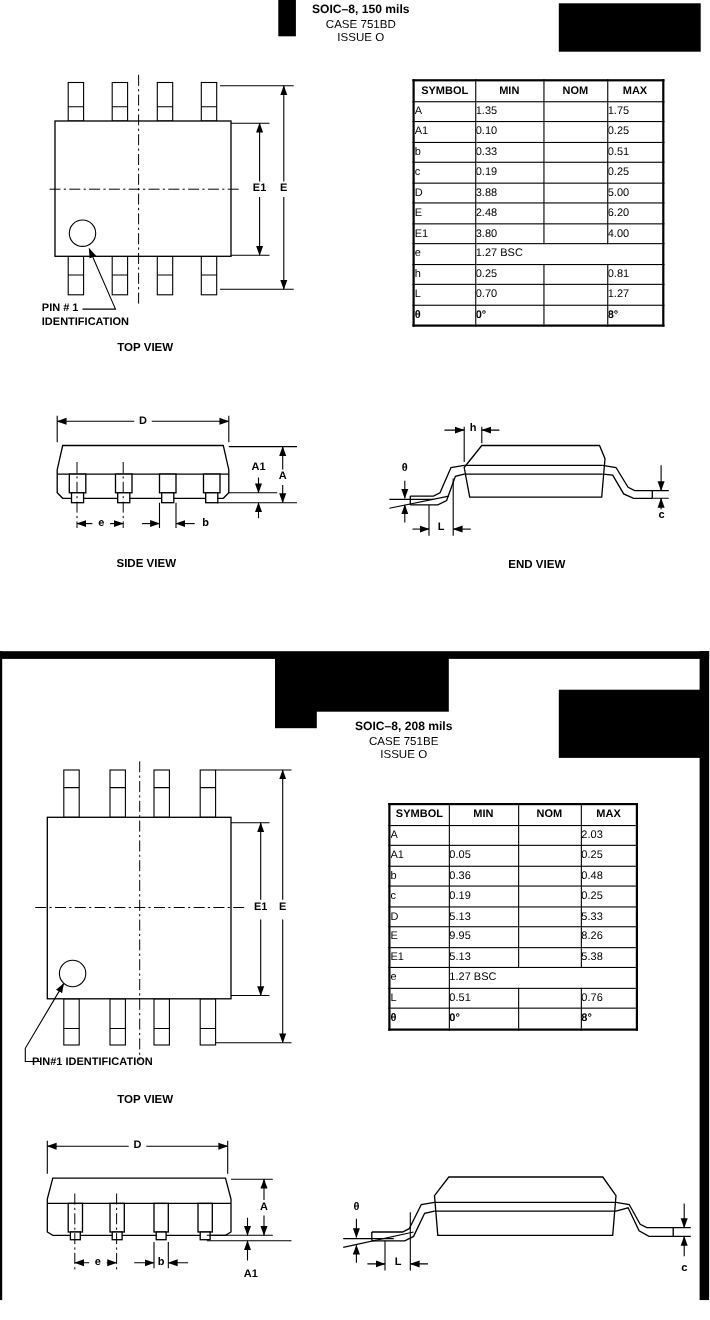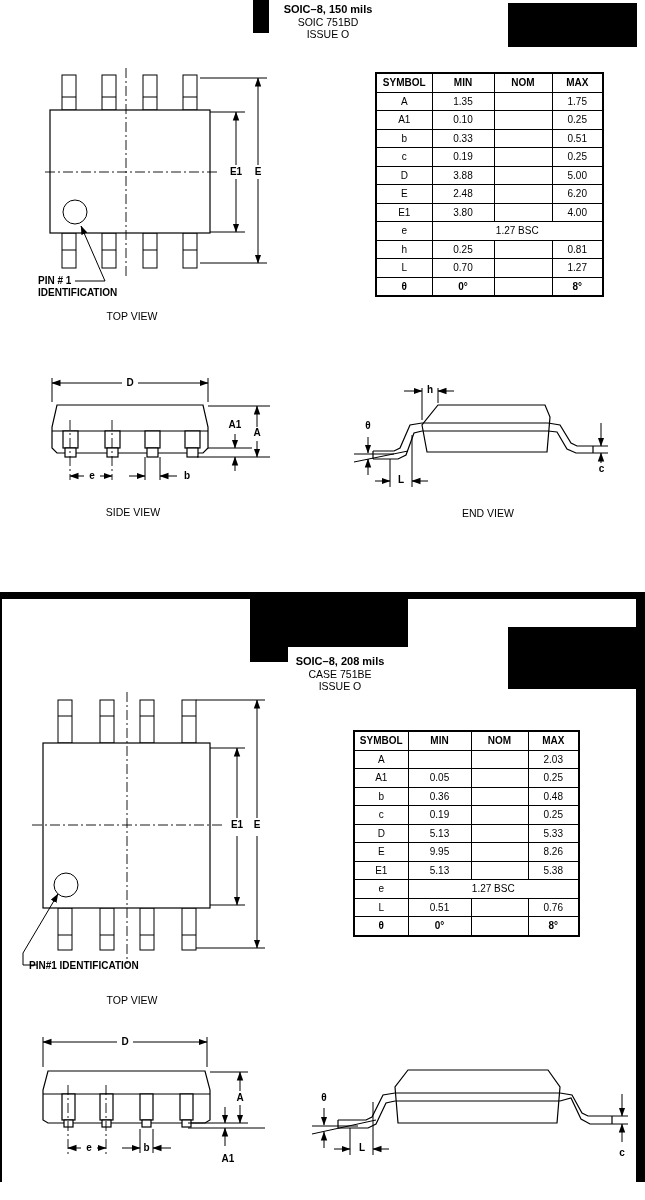--- a/index.html
+++ b/index.html
@@ -3,54 +3,54 @@
 <meta charset="utf-8">
 <style>
   html,body{margin:0;padding:0;background:#fff}
   #page{position:relative;width:645px;height:1182px;background:#fff;overflow:hidden;
         font-family:"Liberation Sans",sans-serif;color:#000}
   .black{position:absolute;background:#000}
   .title-block{position:absolute;text-align:center;line-height:1.18}
   .title-block .t1{font-weight:bold;font-size:11px}
   .title-block .t2{font-size:10.5px}
   table.spec{position:absolute;border-collapse:collapse;table-layout:fixed;
-             font-size:10px;text-align:center;border:2px solid #000;background:#fff}
+             font-size:10px;border:2px solid #000;background:#fff}
   table.spec th,table.spec td{border:1px solid #000;padding:0;height:17.5px;overflow:hidden}
   table.spec th{font-weight:bold;font-size:10px}
   table.spec tr.boldrow td{font-weight:bold}
   .notes{position:absolute;font-size:10px;line-height:1.2}
   .notes .nt{font-weight:bold;margin-bottom:6px}
   .notes .nl{margin-top:2px}
   .fig{position:absolute}
   .fig svg{position:absolute;left:0;top:0}
   svg .s{stroke:#000;fill:none;stroke-width:1.2}
   svg .d{stroke:#000;fill:none;stroke-width:1}
   svg .c{stroke:#000;fill:none;stroke-width:0.9;stroke-dasharray:10 3 2 3}
   svg .w{fill:#fff;stroke:#000;stroke-width:1.2}
   .dim{position:absolute;font-size:10px;font-weight:bold;line-height:11px;
        text-align:center;background:#fff}
   .plab{position:absolute;font-size:10px;font-weight:bold;line-height:11px;white-space:nowrap}
-  .cap{position:absolute;font-size:10.5px;font-weight:normal;text-align:center;white-space:nowrap}
+  .cap{position:absolute;font-size:10.5px;font-weight:bold;text-align:center;white-space:nowrap}
 </style>
 </head>
 <body>
 
 <svg width="0" height="0" style="position:absolute" aria-hidden="true">
   <defs>
     <marker id="ar" viewBox="0 0 9 8" markerWidth="9" markerHeight="8" refX="8.5" refY="4" orient="auto" markerUnits="userSpaceOnUse">
       <path d="M0,0.8 L9,4 L0,7.2 Z" fill="#000"></path>
     </marker>
   </defs>
 </svg>
 
 <div id="page">
 
   <div class="title-block" style="left:238px;top:3px;width:180px">
     <div class="t1">SOIC–8, 150 mils</div>
-    <div class="t2">SOIC 751BD</div>
+    <div class="t2">CASE 751BD</div>
     <div class="t2">ISSUE O</div>
   </div>
   <div class="black" style="left:253px;top:0;width:16px;height:33px"></div>
   <div class="black" style="left:508px;top:3px;width:129px;height:44px"></div>
 
   <table class="spec" style="left:375px;top:72px;width:227px">
     <colgroup>
         <col style="width:56px">
         <col style="width:62px">
         <col style="width:58px">
@@ -263,21 +263,21 @@
   </div>
 
 
   <div class="black" style="left:0;top:592px;width:645px;height:7px"></div>
   <div class="black" style="left:0;top:592px;width:2px;height:608px"></div>
   <div class="black" style="left:636px;top:592px;width:9px;height:608px"></div>
   <div class="black" style="left:250px;top:597px;width:158px;height:50px"></div>
   <div class="black" style="left:250px;top:645px;width:38px;height:17px"></div>
   <div class="black" style="left:508px;top:627px;width:135px;height:62px"></div>
 
-  <div class="title-block" style="left:250px;top:655px;width:180px">
+  <div class="title-block" style="left:277px;top:655px;width:180px">
     <div class="t1">SOIC–8, 208 mils</div>
     <div class="t2">CASE 751BE</div>
     <div class="t2">ISSUE O</div>
   </div>
 
   <table class="spec" style="left:353px;top:730px;width:225px">
     <colgroup>
         <col style="width:54px">
         <col style="width:63px">
         <col style="width:57px">

